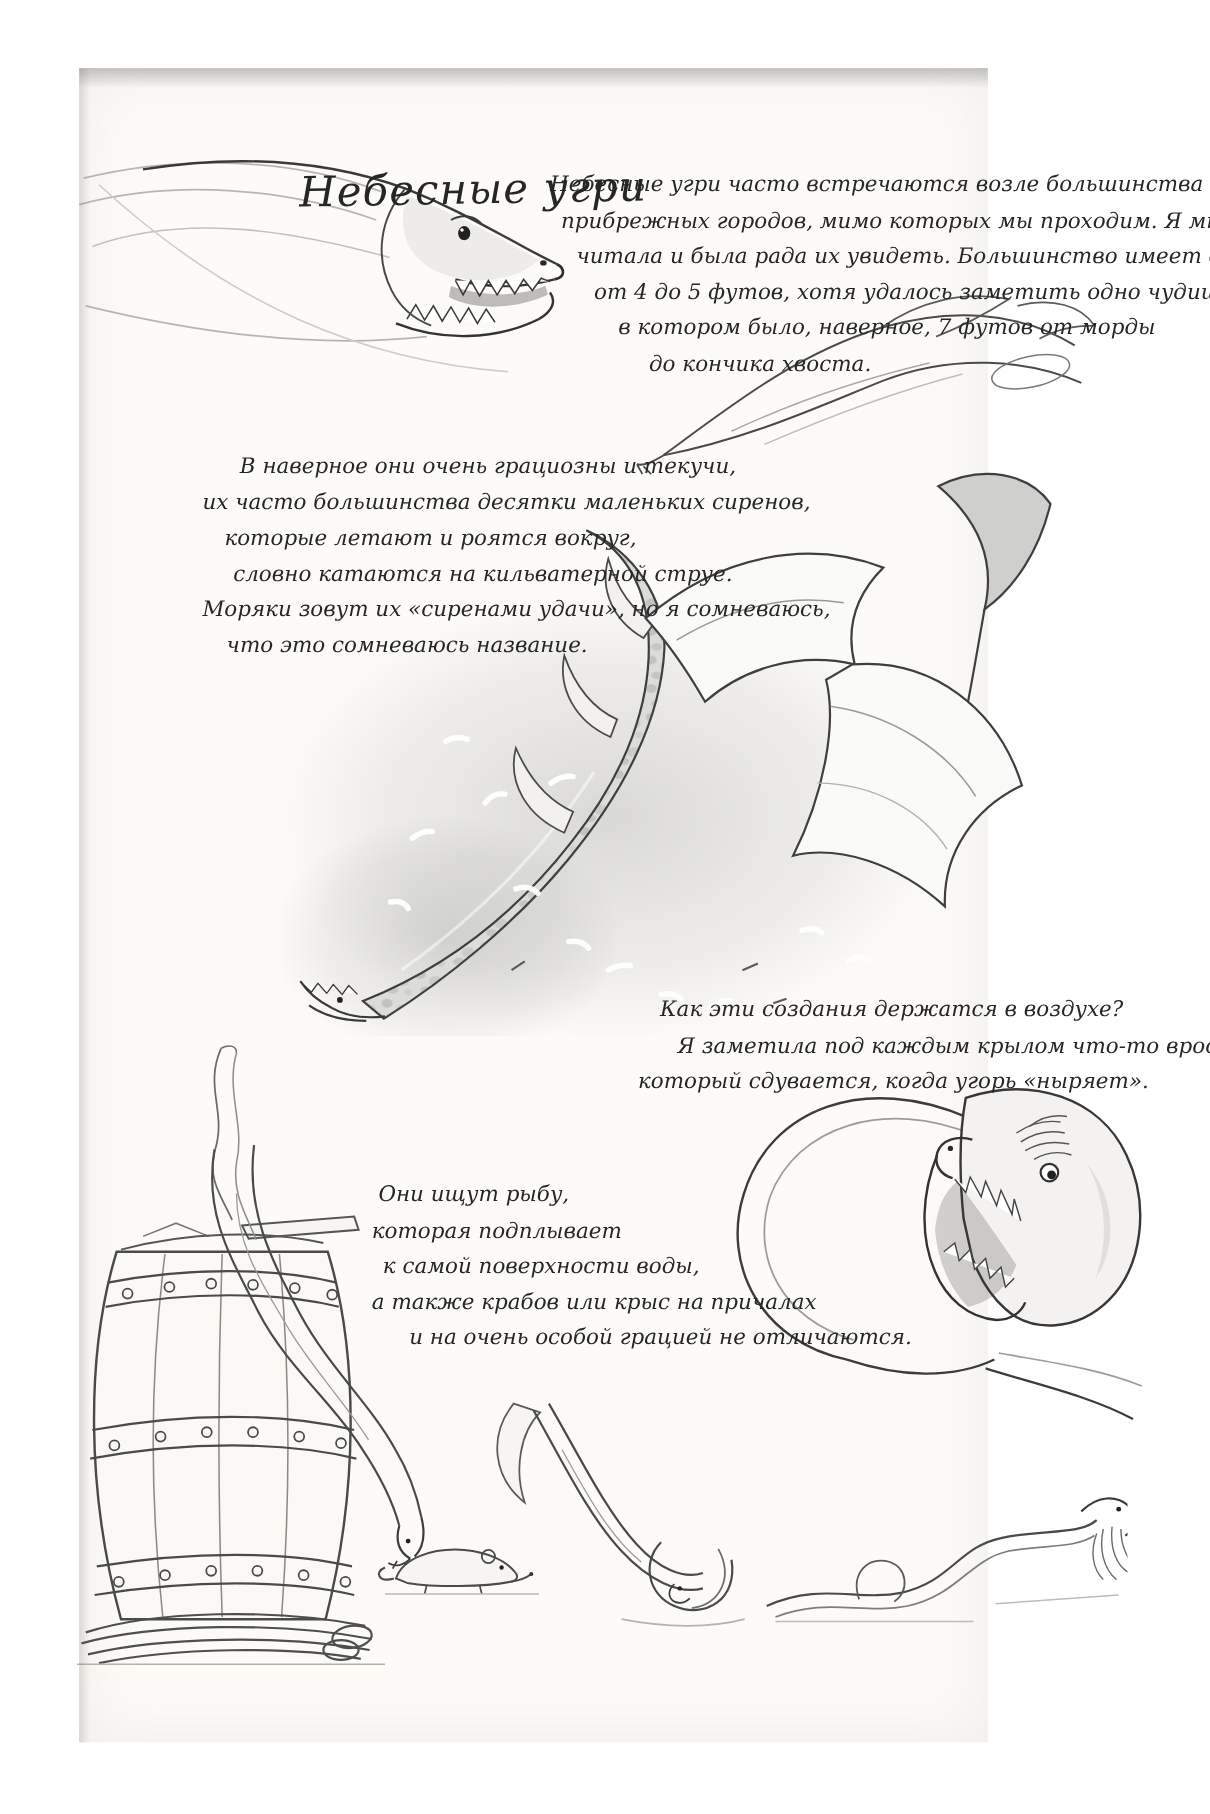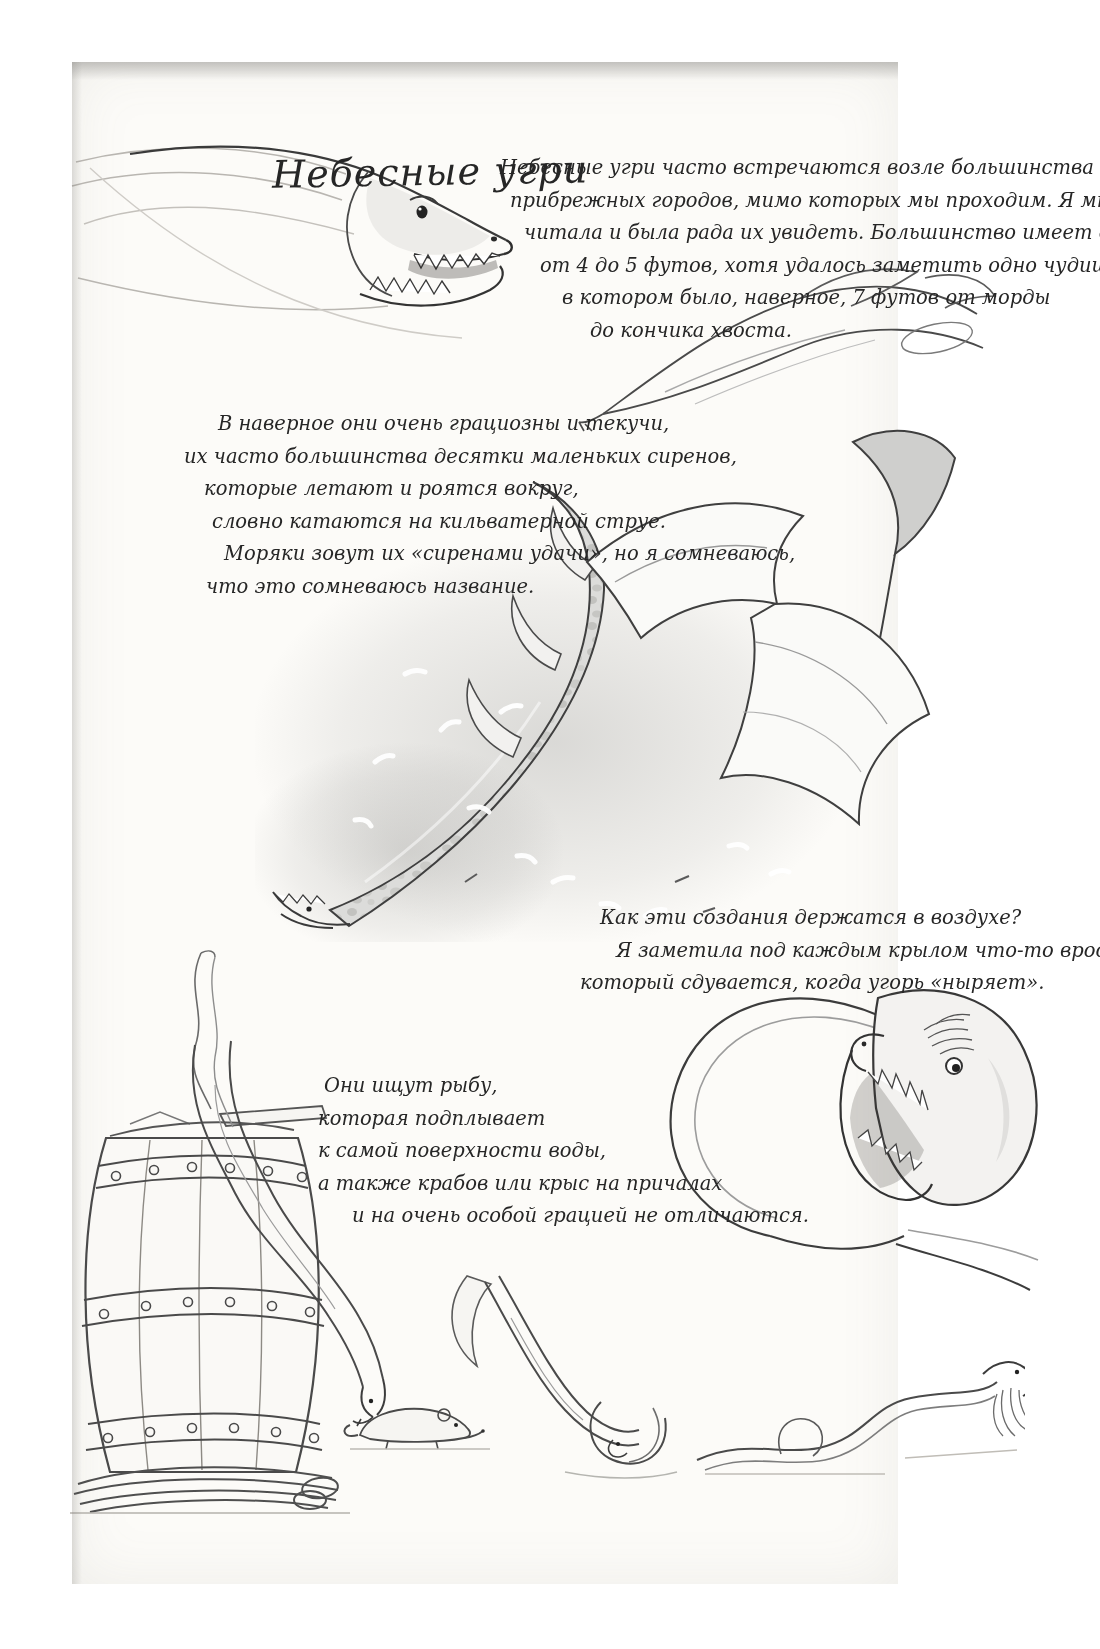--- a/index.html
+++ b/index.html
@@ -13,21 +13,21 @@
   .paper::after{content:"";position:absolute;left:0;top:0;bottom:0;width:10px;
          background:linear-gradient(to right, rgba(96,94,90,.18), rgba(96,94,90,0));}
   .hand{font-style:italic;color:#262626;}
   .title{position:absolute;left:200px;top:88px;margin:0;font-size:38px;font-weight:normal;
          letter-spacing:1px;transform:rotate(-1deg);}
   .para{position:absolute;}
   .line{white-space:nowrap;font-size:19.5px;line-height:32.5px;}
   .p-intro{left:428px;top:90px;}
   .p-grace{left:112px;top:346px;}
   .p-flight{left:508px;top:840px;}
-  .p-hunt{left:246px;top:1008px;}
+  .p-hunt{left:266px;top:1008px;}
   .sketch{position:absolute;}
   svg{display:block;}
 </style>
 </head>
 <body>
 
 <div class="page">
   <div class="paper">
 
     <div class="sketch" style="left:-2px;top:66px;">
@@ -265,32 +265,32 @@
       <div class="line" style="margin-left:40px">от 4 до 5 футов, хотя удалось заметить одно чудище,</div>
       <div class="line" style="margin-left:62px">в котором было, наверное, 7 футов от морды</div>
       <div class="line" style="margin-left:90px">до кончика хвоста.</div>
     </div>
 
     <div class="para p-grace hand">
       <div class="line" style="margin-left:34px">В наверное они очень грациозны и текучи,</div>
       <div class="line" style="margin-left:0">их часто большинства десятки маленьких сиренов,</div>
       <div class="line" style="margin-left:20px">которые летают и роятся вокруг,</div>
       <div class="line" style="margin-left:28px">словно катаются на кильватерной струе.</div>
-      <div class="line" style="margin-left:40px">Моряки зовут их «сиренами удачи», но я сомневаюсь,</div>
+      <div class="line" style="">Моряки зовут их «сиренами удачи», но я сомневаюсь,</div>
       <div class="line" style="margin-left:22px">что это сомневаюсь название.</div>
     </div>
 
     <div class="para p-flight hand">
       <div class="line" style="margin-left:20px">Как эти создания держатся в воздухе?</div>
       <div class="line" style="margin-left:36px">Я заметила под каждым крылом что-то вроде пузыря,</div>
       <div class="line" style="margin-left:0">который сдувается, когда угорь «ныряет».</div>
     </div>
 
     <div class="para p-hunt hand">
       <div class="line" style="margin-left:6px">Они ищут рыбу,</div>
       <div class="line" style="margin-left:0">которая подплывает</div>
-      <div class="line" style="">к самой поверхности воды,</div>
+      <div class="line" style="margin-left:10px">к самой поверхности воды,</div>
       <div class="line" style="">а также крабов или крыс на причалах</div>
       <div class="line" style="margin-left:34px">и на очень особой грацией не отличаются.</div>
     </div>
 
   </div>
 </div>
 
 </body></html>

